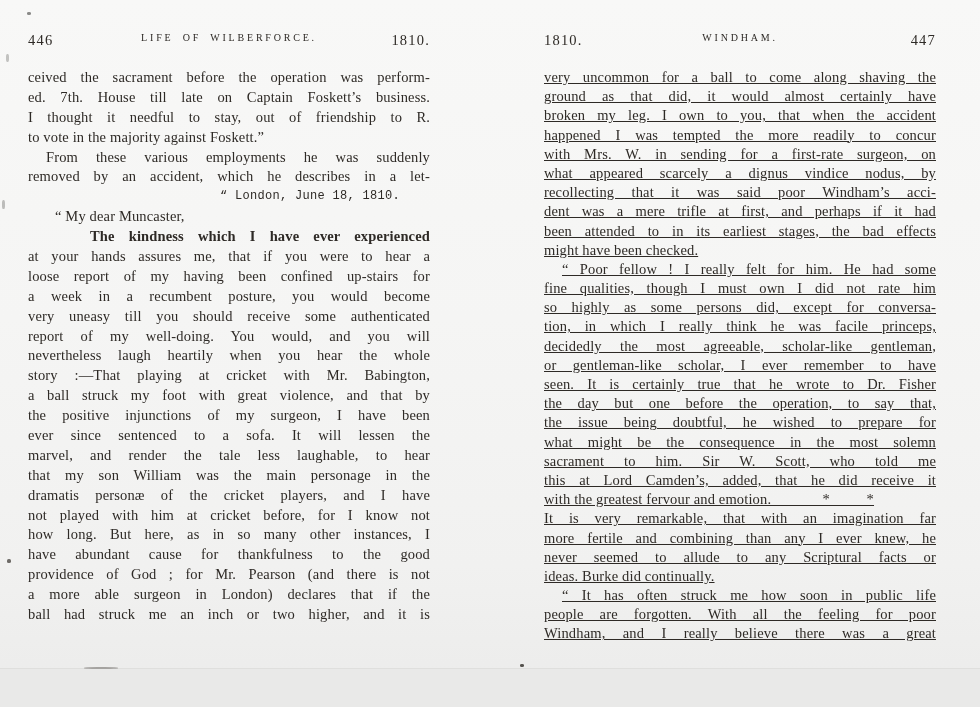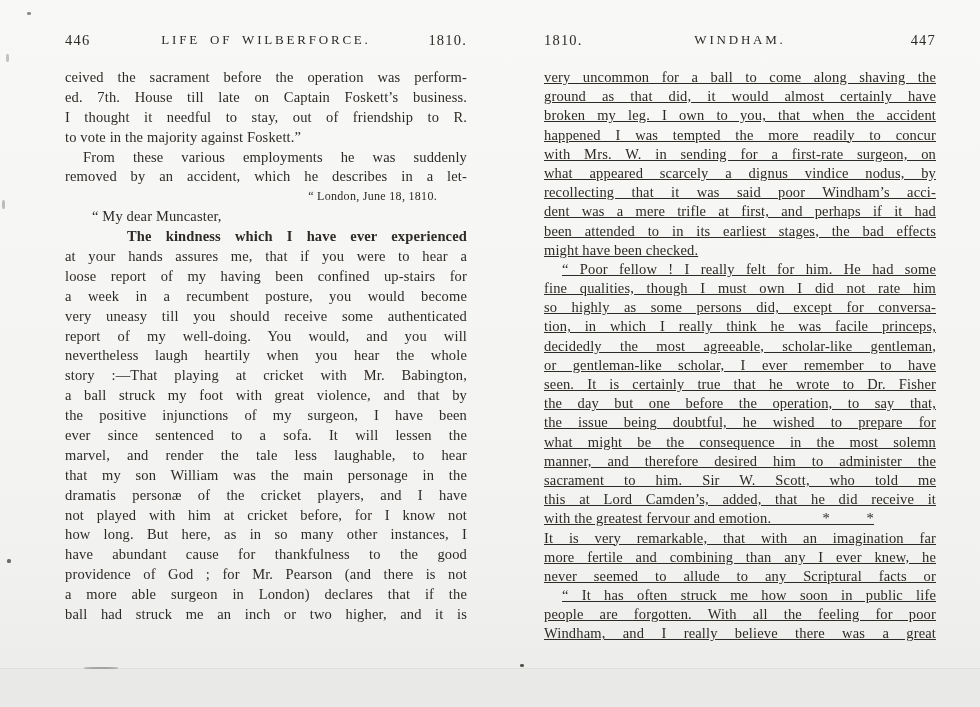--- a/index.html
+++ b/index.html
@@ -6,58 +6,58 @@
   .scan {
     position: relative;
     width: 980px;
     height: 707px;
     overflow: hidden;
     background: linear-gradient(180deg, #f8f8f7 0%, #f5f5f4 45%, #f1f1f0 80%, #ededec 94%, #eaeae9 100%);
     font-family: "Liberation Serif", "DejaVu Serif", serif;
     color: #2e2a26;
   }
   .page { position: absolute; top: 32px; }
-  .page--left  { left: 28px;  width: 402px; margin-left: 37px; }
+  .page--left  { left: 28px;  width: 402px; }
   .page--right { left: 544px; width: 392px; }
 
   .page-header {
     position: relative;
     display: flex;
     justify-content: space-between;
     align-items: baseline;
     height: 17px;
     margin-bottom: 19px;
   }
   .page-header .side { font-size: 14.5px; letter-spacing: 1.2px; }
   .page-header .center {
     position: absolute;
     left: 50%;
     transform: translateX(-50%);
-    font-size: 13px;
+    font-size: 10px;
     letter-spacing: 2.8px;
     word-spacing: 4px;
     white-space: nowrap;
   }
 
   .page-body { width: 100%; }
   .line {
     font-size: 14.5px;
     letter-spacing: 0.15px;
     text-align: justify;
     text-align-last: justify;
     overflow: hidden;
     white-space: normal;
   }
   .page--left  .line { height: 19.9px; line-height: 19.9px; }
   .page--right .line { height: 19.2px; line-height: 19.2px; text-decoration: underline; }
   .line.end  { text-align-last: left; }
   .line.ind1 { text-indent: 18px; }
   .line.ind2 { text-indent: 62px; font-weight: bold; }
   .line.sal  { text-align-last: left; text-indent: 27px; }
-  .line.date { text-align-last: right; font-size: 12px; padding-right: 30px; letter-spacing: 0.3px; }
+  .line.date { text-align-last: right; font-size: 12px; padding-right: 30px; letter-spacing: 0.3px; font-family: Liberation Mono, monospace; }
 
   .bottom-edge {
     position: absolute;
     left: 0; right: 0;
     top: 668px;
     height: 39px;
     background: #e9e9e8;
     border-top: 1px solid #dfdfdd;
   }
   .speck { position: absolute; border-radius: 40%; }
@@ -125,27 +125,27 @@
         <div class="line j ind1">“ Poor fellow !  I really felt for him.   He had some</div>
         <div class="line j">fine qualities, though I must own I did not rate him</div>
         <div class="line j">so highly as some persons did, except for conversa-</div>
         <div class="line j">tion, in which I really think he was facile princeps,</div>
         <div class="line j">decidedly the most agreeable, scholar-like gentleman,</div>
         <div class="line j">or gentleman-like scholar, I ever remember to have</div>
         <div class="line j">seen.  It is certainly true that he wrote to Dr. Fisher</div>
         <div class="line j">the day but one before the operation, to say that,</div>
         <div class="line j">the issue being doubtful, he wished to prepare for</div>
         <div class="line j">what might be the consequence in the most solemn</div>
-        <div class="line j">manner, and therefore desired him to administer the</div>
         <div class="line j">sacrament to him.   Sir W. Scott, who told me</div>
         <div class="line j">this at Lord Camden’s, added, that he did  receive it</div>
         <div class="line end">with the greatest fervour and emotion.    *   *</div>
         <div class="line j">It is very remarkable, that with an imagination far</div>
         <div class="line j">more fertile and combining than any I ever knew, he</div>
         <div class="line j">never seemed to allude to any Scriptural facts or</div>
+        <div class="line end">ideas.   Burke did continually.</div>
         <div class="line j ind1">“ It has often struck me how soon in public life</div>
         <div class="line j">people are forgotten.  With all the feeling for poor</div>
         <div class="line j">Windham, and I really believe there was a great</div>
       </div>
   </section>
 
   <div class="bottom-edge"></div>
   <div>
       <div class="speck" style="left: 27px; top: 12px; width: 4px; height: 3px; background: rgb(138, 138, 136);"></div>
       <div class="speck" style="left: 6px; top: 54px; width: 3px; height: 8px; background: rgb(194, 194, 192);"></div>

